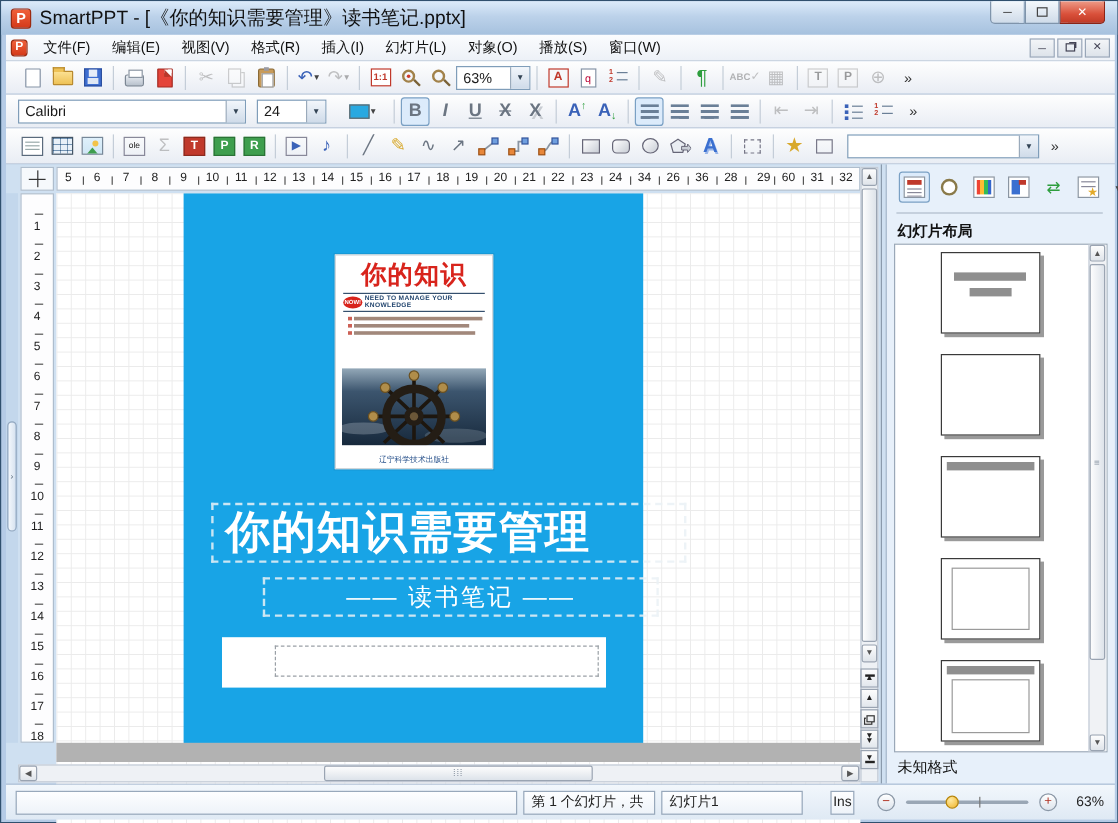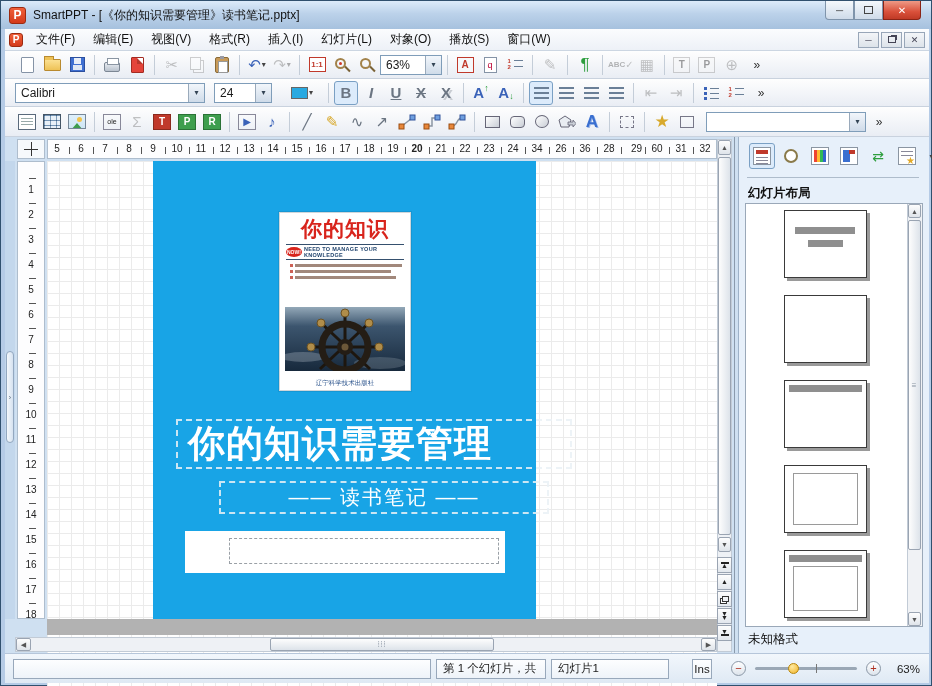--- a/index.html
+++ b/index.html
@@ -6,21 +6,21 @@
   html,body { width:932px; height:686px; overflow:hidden; }
   body { font-family:"Liberation Sans","DejaVu Sans",sans-serif; font-size:12px; color:#1a1a1a; }
   #win { position:relative; width:932px; height:686px; background:#b5cbe6; border:1px solid #30506e; }
 
   
   #titlebar { position:absolute; left:0; top:0; width:100%; height:28px;
     background:linear-gradient(#dcebfa,#bcd2ea 45%,#a6c1de); display:flex; align-items:center; padding-left:8px; }
   .applogo { width:17px; height:17px; border-radius:3px; background:linear-gradient(#f0603a,#d43a1a);
     color:#fff; font-weight:bold; font-size:12px; display:flex; align-items:center; justify-content:center; margin-right:7px;
     border:1px solid #9c2a10; }
-  #title-text { font-size:12px; color:#111; }
+  #title-text { font-size:16px; color:#111; }
   #winbtns { position:absolute; right:10px; top:0; display:flex; }
   .wbtn { width:29px; height:19px; border:1px solid #7f94ab; border-top:none; background:linear-gradient(#f4f8fc,#cfdbe9);
     display:flex; align-items:center; justify-content:center; font-size:10px; color:#333; }
   .wbtn:first-child { border-radius:0 0 0 4px; }
   .wbtn.close { width:38px; background:linear-gradient(#ee9a86,#d9503a 60%,#c03a26); color:#fff; border-color:#8a2416; border-radius:0 0 4px 0; }
   .maxglyph { width:9px; height:8px; border:1px solid #444; background:#fff0; }
 
   
   #menubar { position:absolute; left:4px; top:28px; width:924px; height:22px;
     background:linear-gradient(#fbfcfe,#edf1f7); border-bottom:1px solid #ccd6e2; display:flex; align-items:center; padding-left:4px; }
@@ -514,21 +514,21 @@
         <div class="hr-num" style="left: 249px;">15</div>
         <div class="hr-tick" style="left: 261px;"></div>
         <div class="hr-num" style="left: 273px;">16</div>
         <div class="hr-tick" style="left: 285px;"></div>
         <div class="hr-num" style="left: 297px;">17</div>
         <div class="hr-tick" style="left: 309px;"></div>
         <div class="hr-num" style="left: 321px;">18</div>
         <div class="hr-tick" style="left: 333px;"></div>
         <div class="hr-num" style="left: 345px;">19</div>
         <div class="hr-tick" style="left: 357px;"></div>
-        <div class="hr-num" style="left: 369px; font-weight: bold;">20</div>
+        <div class="hr-num" style="left: 369px;">20</div>
         <div class="hr-tick" style="left: 381px;"></div>
         <div class="hr-num" style="left: 393px;">21</div>
         <div class="hr-tick" style="left: 405px;"></div>
         <div class="hr-num" style="left: 417px;">22</div>
         <div class="hr-tick" style="left: 429px;"></div>
         <div class="hr-num" style="left: 441px;">23</div>
         <div class="hr-tick" style="left: 453px;"></div>
         <div class="hr-num" style="left: 465px;">24</div>
         <div class="hr-tick" style="left: 477px;"></div>
         <div class="hr-num" style="left: 489px;">34</div>

